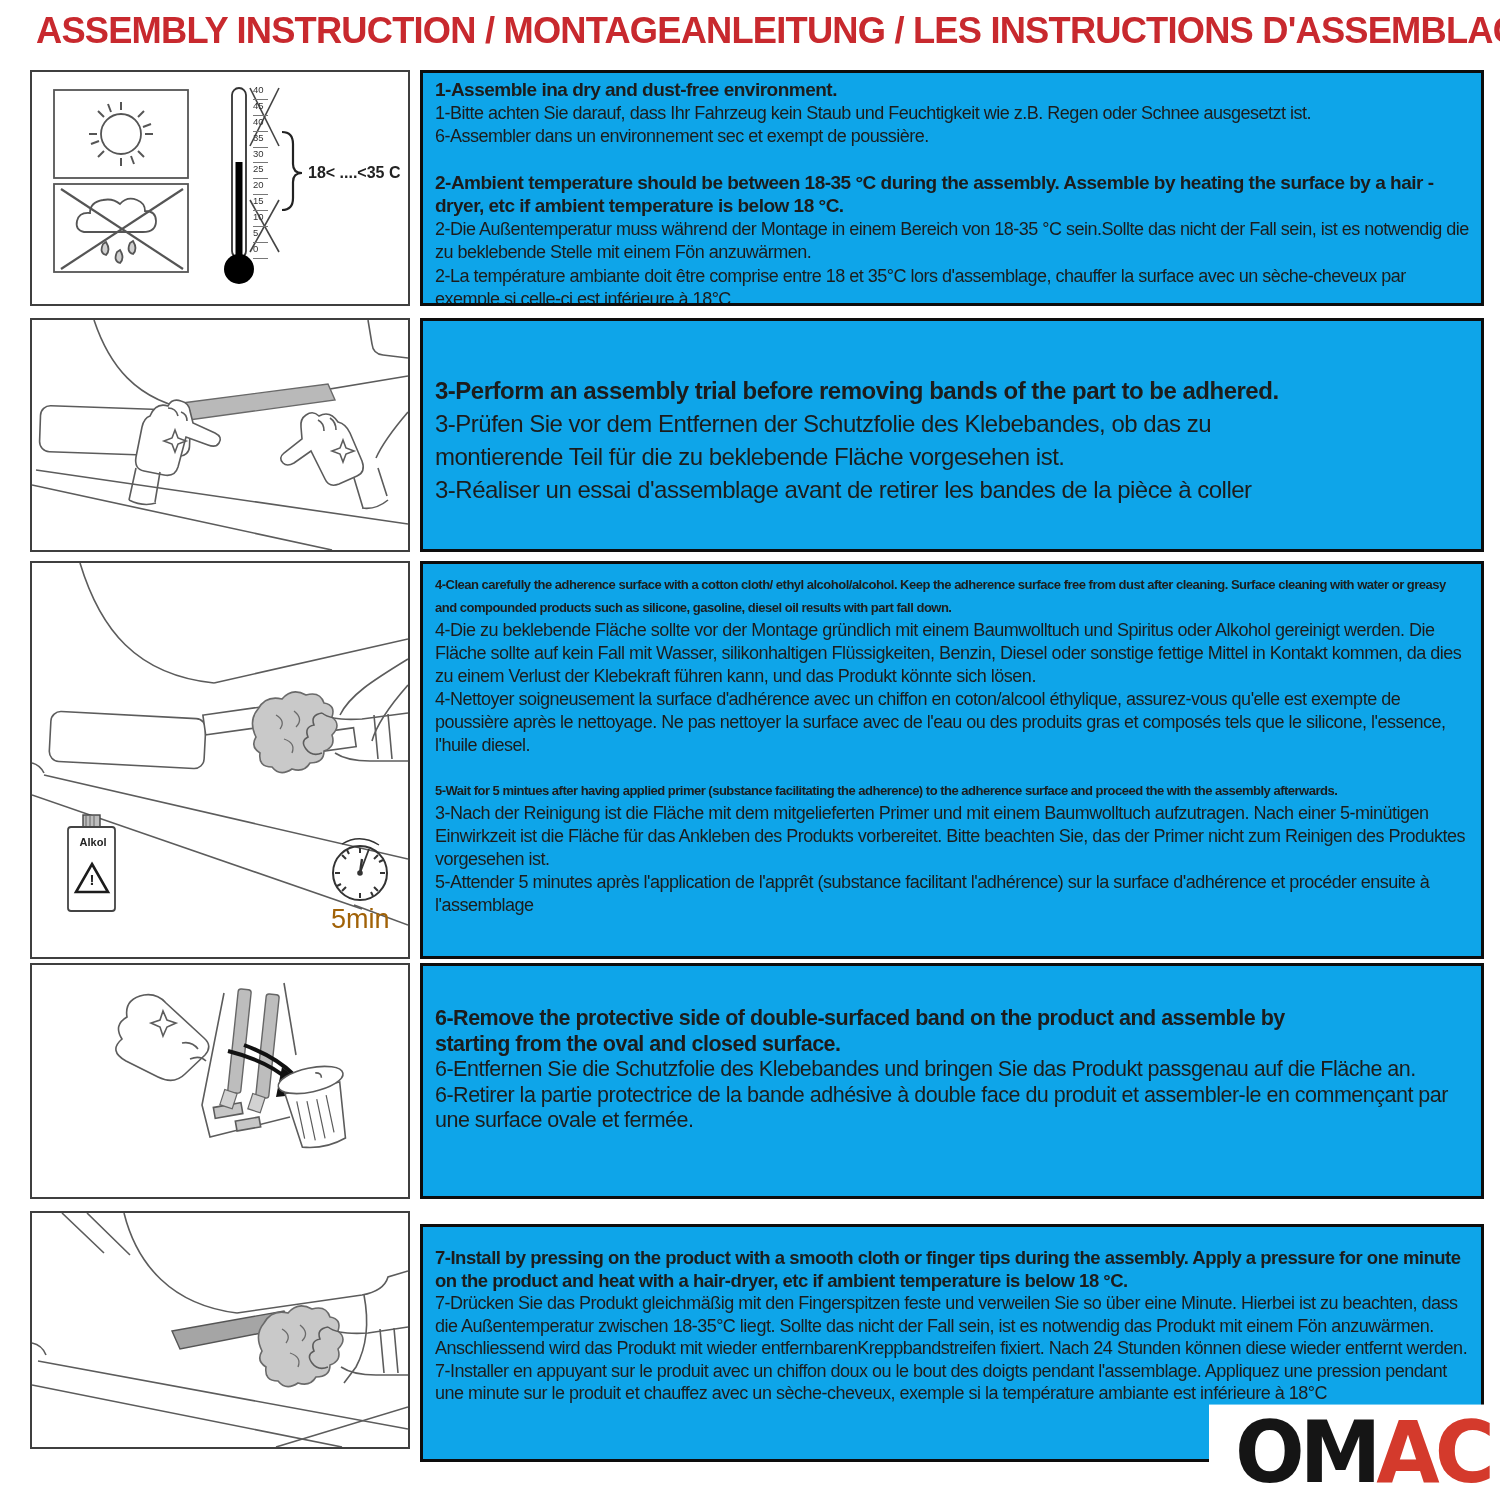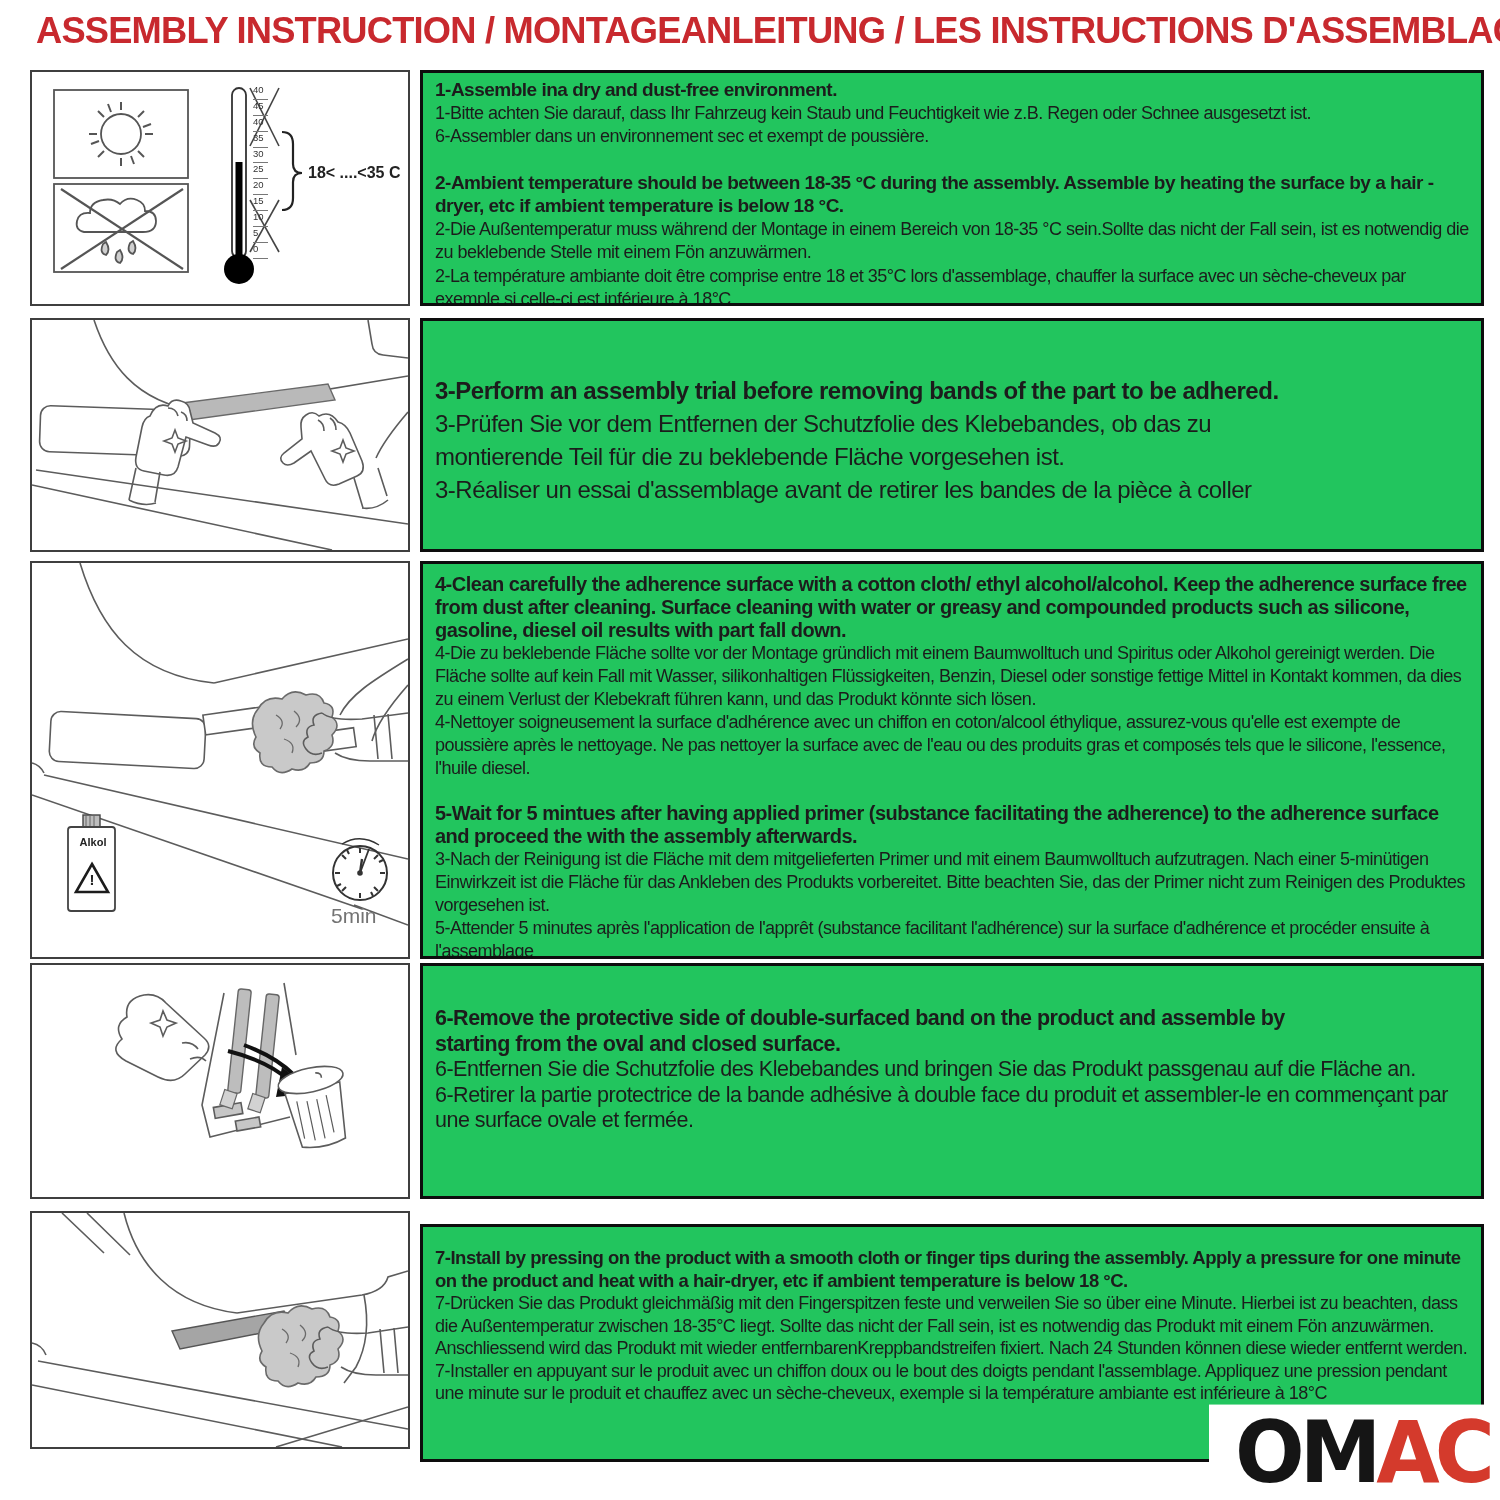--- a/index.html
+++ b/index.html
@@ -6,40 +6,40 @@
   .page{position:relative;width:1500px;height:1500px;background:#fff;overflow:hidden;
         font-family:"Liberation Sans", sans-serif;color:#1c1c1c;}
   .title{position:absolute;left:36px;top:10px;width:1460px;white-space:nowrap;
          font-size:37px;font-weight:bold;letter-spacing:-0.8px;color:#c8292e;
          transform:scaleX(0.98);transform-origin:left top;}
   .row{position:absolute;left:0;width:1500px;}
   .imgbox{position:absolute;left:30px;top:0;width:380px;box-sizing:border-box;
           border:2px solid #3f3f3f;background:#fff;overflow:hidden;}
   .imgbox svg{position:absolute;left:0;top:0;}
   .textbox{position:absolute;left:420px;top:0;width:1064px;box-sizing:border-box;
-           border:3px solid #0d0d0d;background:#22c55e;overflow:hidden;}
+           border:3px solid #0d0d0d;background:#0ea5e9;overflow:hidden;}
   .textbox p{margin:0;letter-spacing:-0.5px;}
   .b{font-weight:bold;}
   
   .t1 p{font-size:18px;line-height:23.5px;}  .t1 p.b{font-size:19px;}
   .t2 p{font-size:24px;line-height:33px;}
-  .t3 p{font-size:18px;line-height:23px;}    .t3 p.b{font-size:20px;}
+  .t3 p{font-size:18px;line-height:23px;}    .t3 p.b{font-size:13px;}
   .t4 p{font-size:21.5px;line-height:25.5px;}
   .t5 p{font-size:18px;line-height:22.5px;}  .t5 p.b{font-size:18.5px;}
   .gap{margin-top:22px !important;}
   .w910{max-width:910px;} .w920{max-width:920px;} .w990{max-width:990px;} .w1020{max-width:1020px;}
   
   .figlabel{position:absolute;color:#222;}
   .ticks{position:absolute;left:221px;top:12px;width:20px;}
   .ticks span{display:block;height:14.9px;font-size:9.5px;line-height:12px;color:#333;
               width:15px;border-bottom:1px solid #777;text-align:left;}
   .temp-range{left:276px;top:92px;font-size:16px;font-weight:bold;white-space:nowrap;}
   .alkol{left:39px;top:273px;width:44px;text-align:center;font-size:11px;font-weight:bold;}
   .warnmark{left:52px;top:308px;width:16px;text-align:center;font-size:15px;font-weight:bold;}
-  .fivemin{left:299px;top:341px;font-size:21px;color:#737373;}
+  .fivemin{left:299px;top:341px;font-size:27px;color:#a16207;}
   
   .logo{position:absolute;right:8px;bottom:6px;background:#fff;padding:6px 2px 0 26px;
         font-family:"DejaVu Sans", sans-serif;font-weight:bold;font-size:82px;line-height:80px;
         letter-spacing:-5px;white-space:nowrap;transform:scaleY(1.04);transform-origin:bottom;}
   .logo .lb{color:#151515;} .logo .lr{color:#d43a2c;}
 </style>
 </head>
 <body>
 
 <div class="page">

